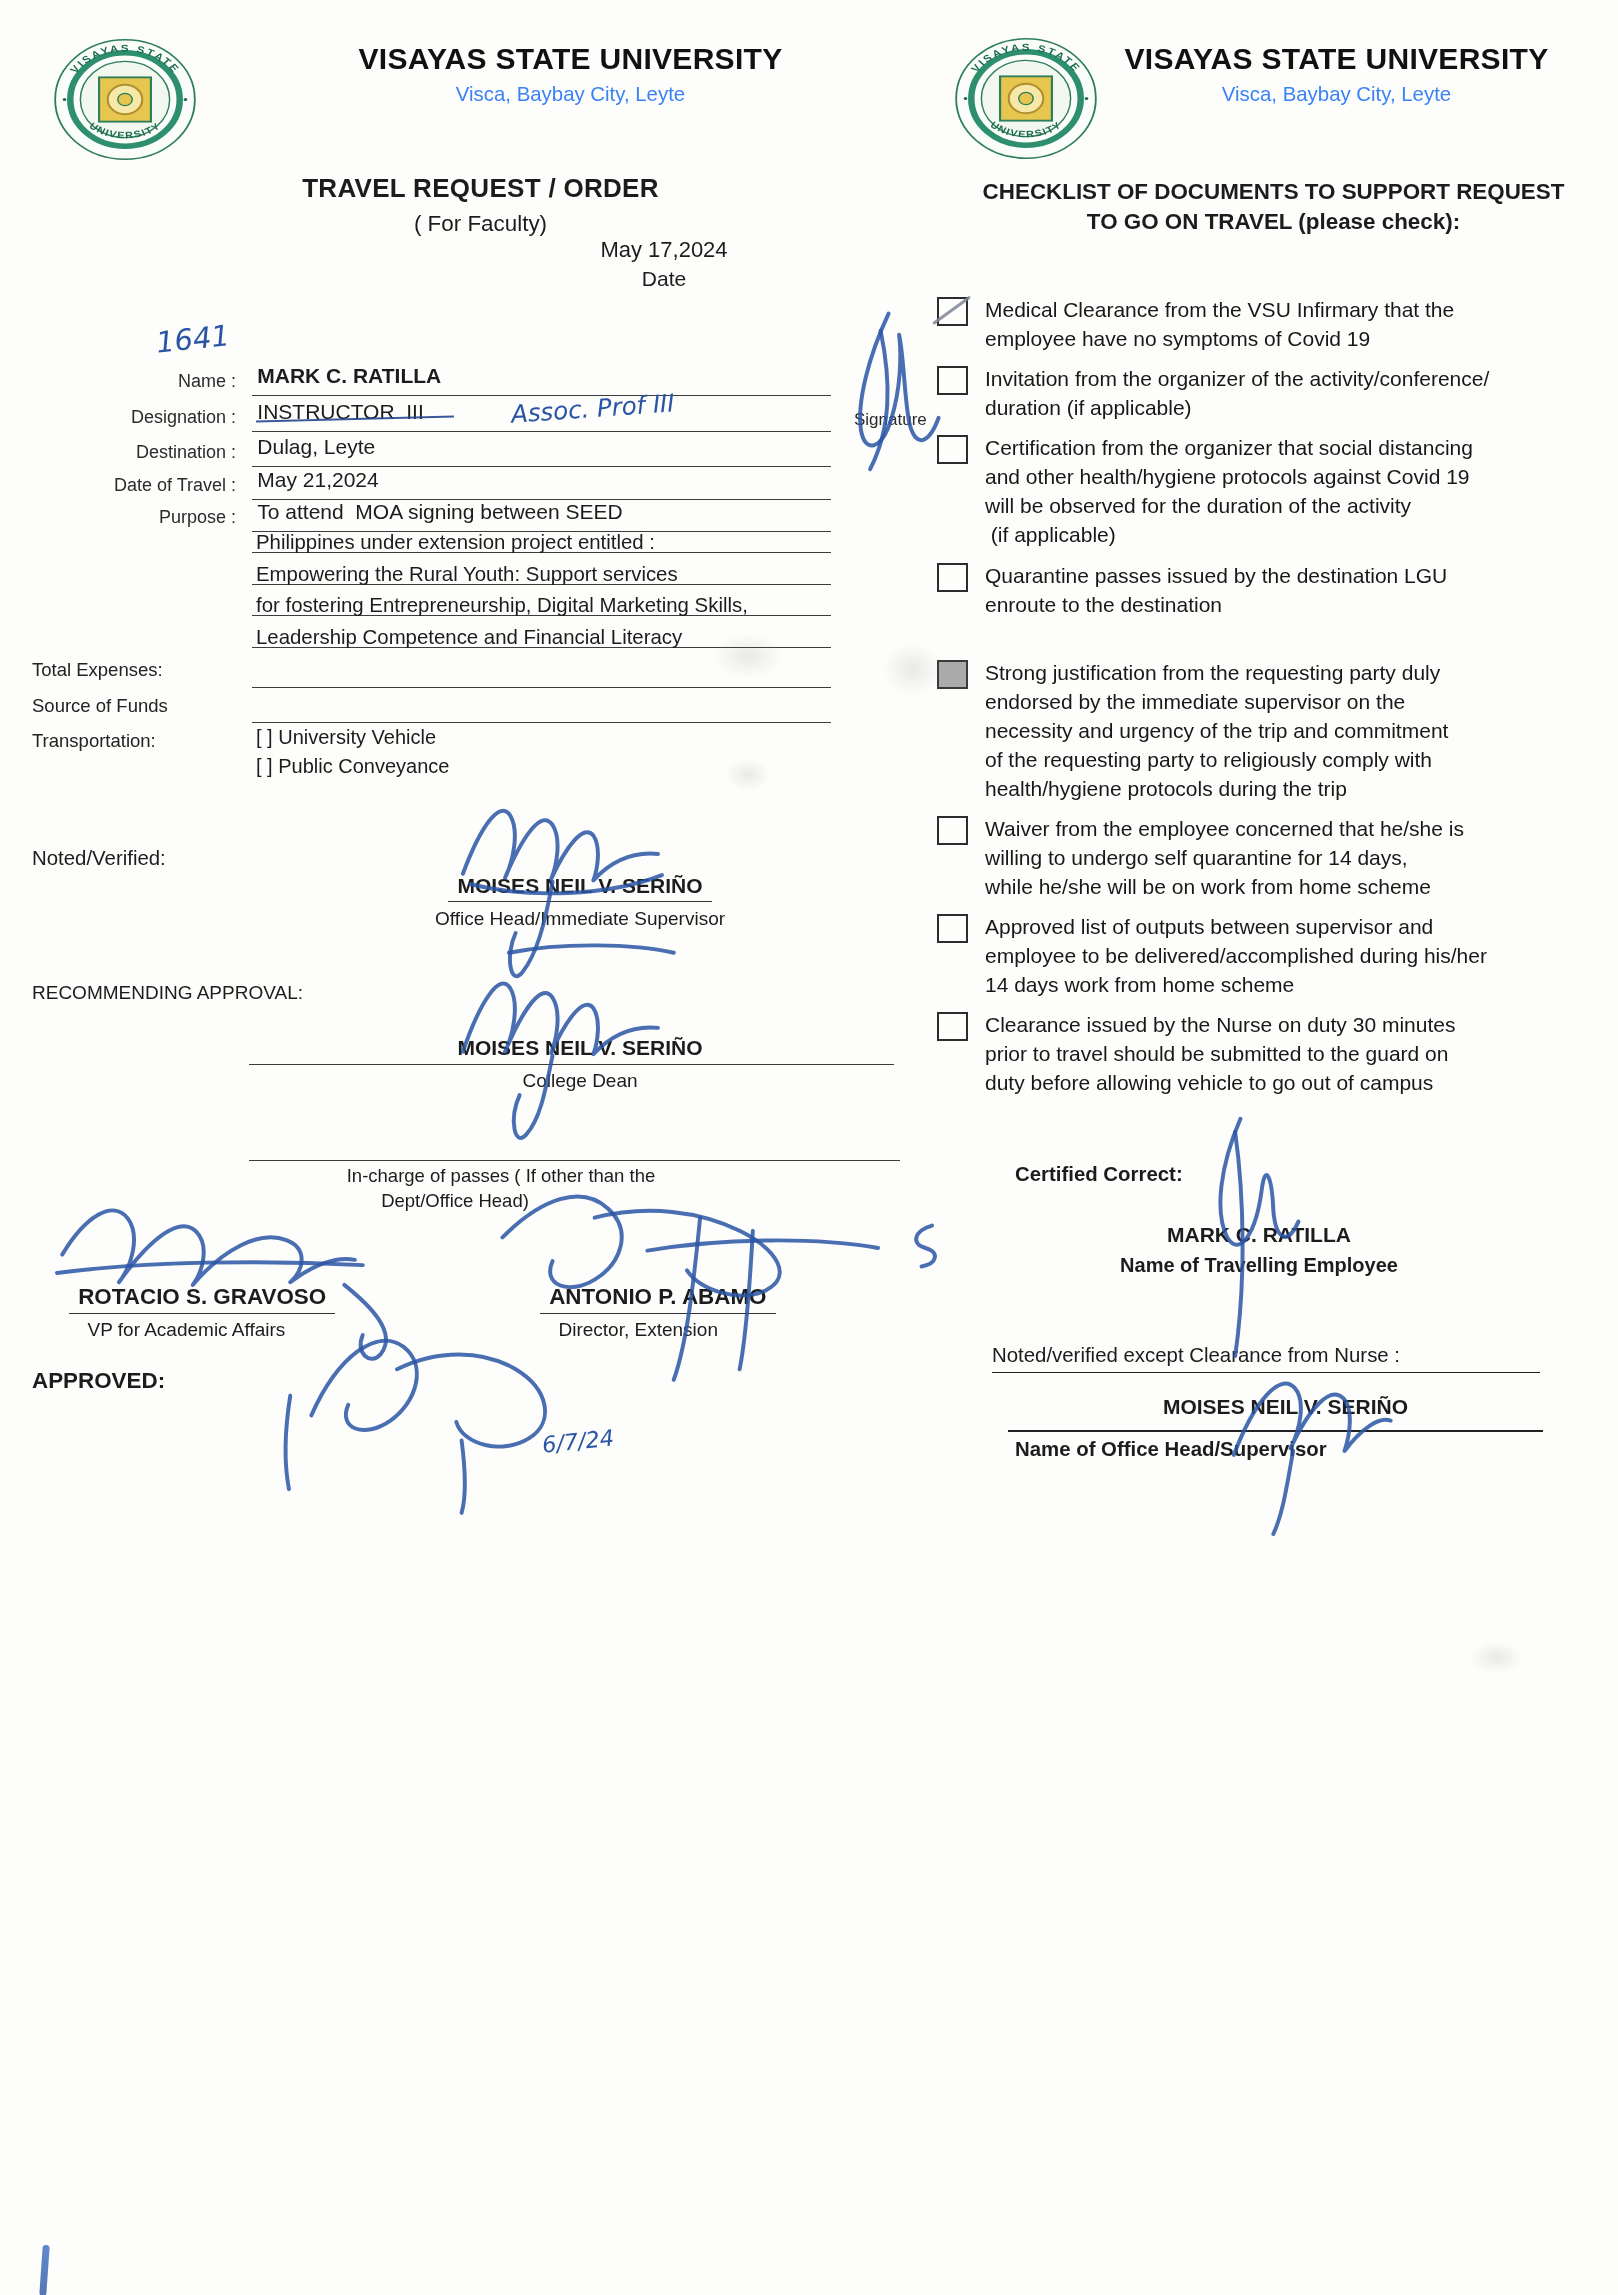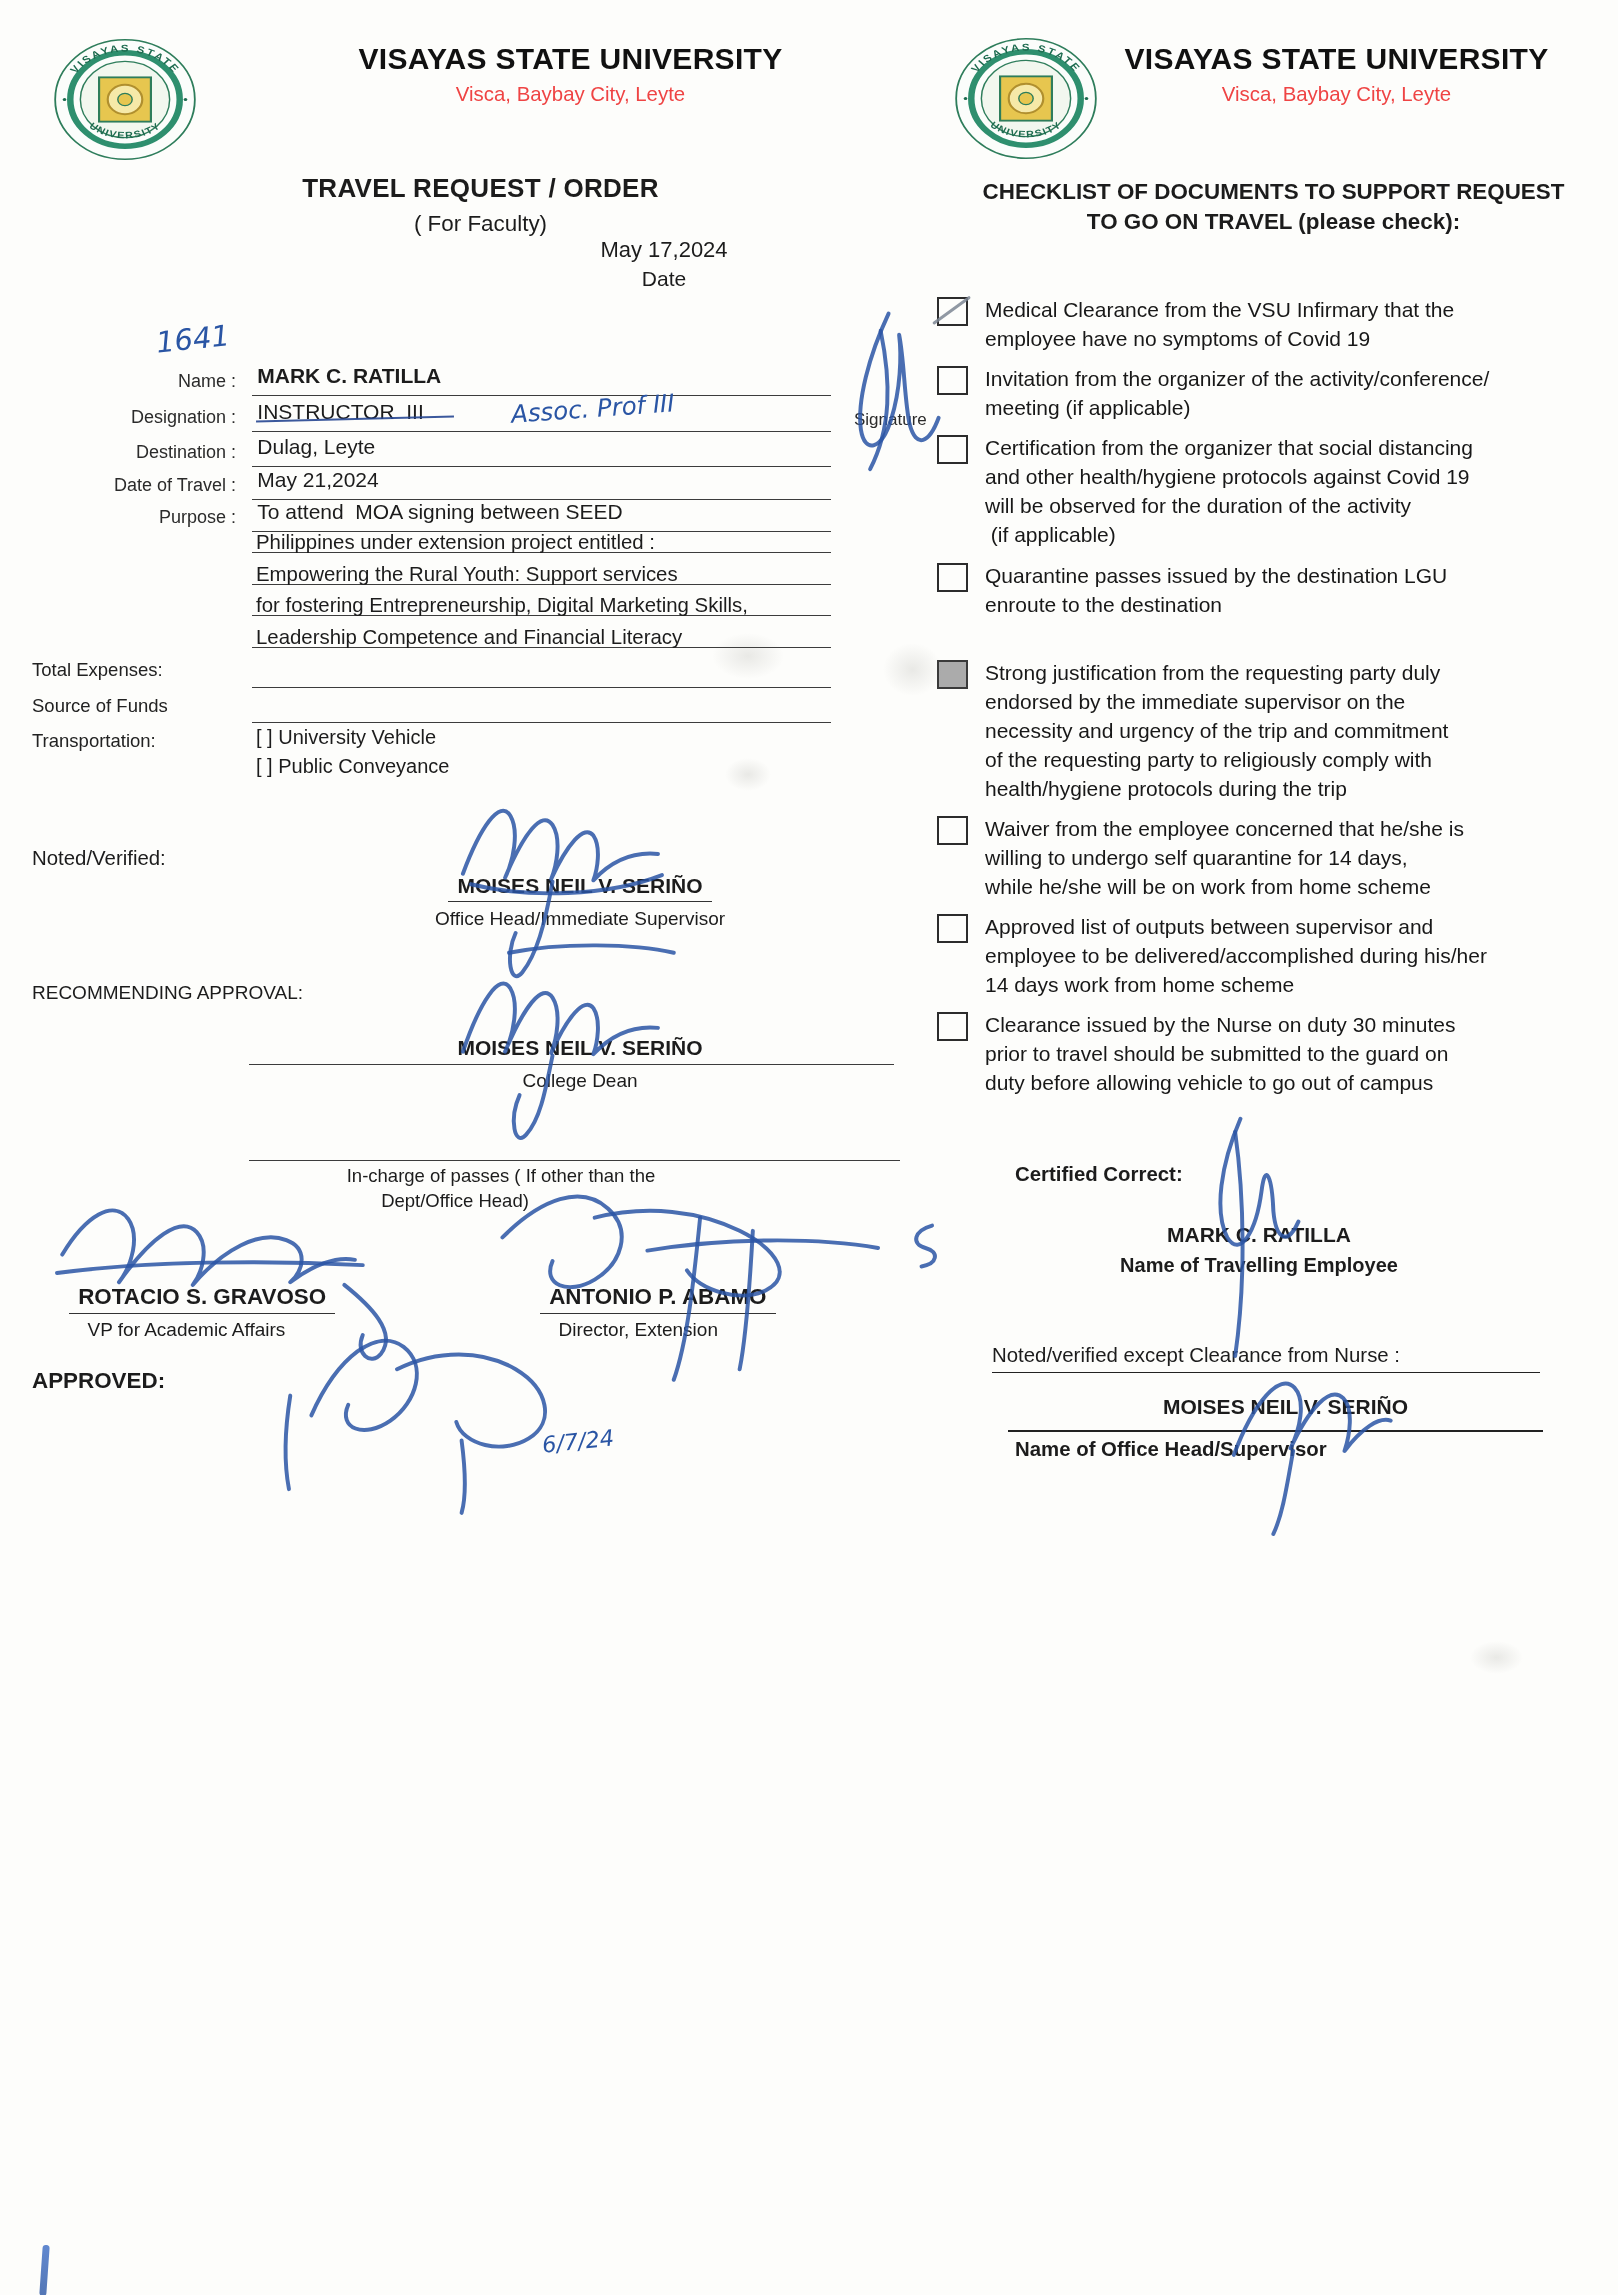--- a/index.html
+++ b/index.html
@@ -8,21 +8,21 @@
     position:relative; width:1619px; height:2295px; margin:0 auto;
     background:#fdfdfb; overflow:hidden;
     font-family:"Liberation Sans", sans-serif; color:#1c1c1c;
   }
   .abs { position:absolute; }
   .b { font-weight:bold; }
   .center { text-align:center; }
 
   
   .uni-name { font-size:30px; font-weight:bold; letter-spacing:0.3px; color:#111; }
-  .uni-addr { font-size:20.4px; margin-top:6.6px; color:#ef4444; }
+  .uni-addr { font-size:20.4px; margin-top:6.6px; color:#3b82f6; }
   .form-title { font-size:26px; font-weight:bold; letter-spacing:0.3px; }
   .form-sub { font-size:22.4px; margin-top:6.6px; }
   .date-val { font-size:22px; }
   .date-lab { font-size:21px; margin-top:4px; }
 
   
   .frow { position:absolute; left:0; width:877px; height:33px; }
   .flabel { position:absolute; left:26px; width:210px; top:6.6px; text-align:right; font-size:18px; color:#2b2b2b; }
   .fvalue { position:absolute; left:252px; width:579px; top:0; height:32px; font-size:21px; padding-left:5.3px;
             border-bottom:1.3px solid #3c3c3c; white-space:pre; }
@@ -195,21 +195,21 @@
       <div class="checkbox checked"></div>
       <div class="check-lines">
           <div class="check-line">Medical Clearance from the VSU Infirmary that the</div>
           <div class="check-line">employee have no symptoms of Covid 19</div>
         </div>
     </div>
       <div class="check-item">
       <div class="checkbox"></div>
       <div class="check-lines">
           <div class="check-line">Invitation from the organizer of the activity/conference/</div>
-          <div class="check-line">meeting (if applicable)</div>
+          <div class="check-line">duration (if applicable)</div>
         </div>
     </div>
       <div class="check-item">
       <div class="checkbox"></div>
       <div class="check-lines">
           <div class="check-line">Certification from the organizer that social distancing</div>
           <div class="check-line">and other health/hygiene protocols against Covid 19</div>
           <div class="check-line">will be observed for the duration of the activity</div>
           <div class="check-line"> (if applicable)</div>
         </div>

